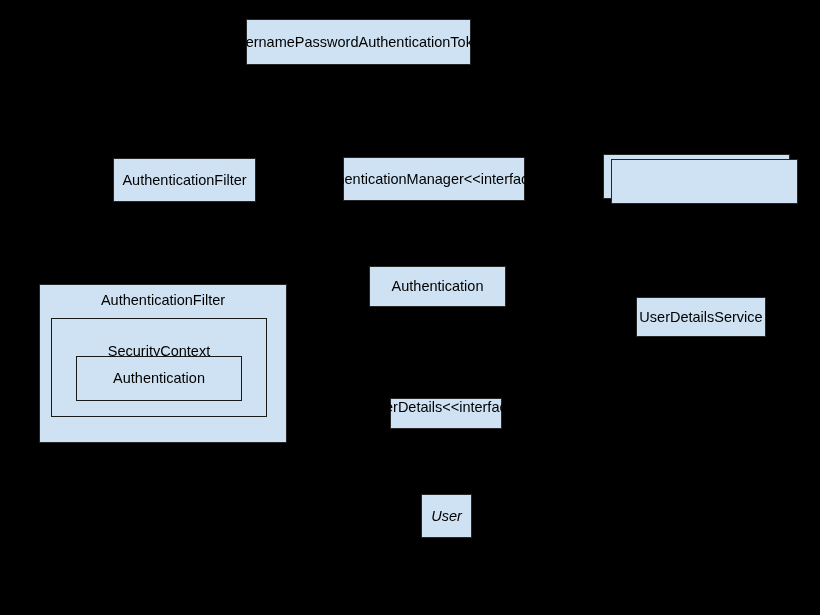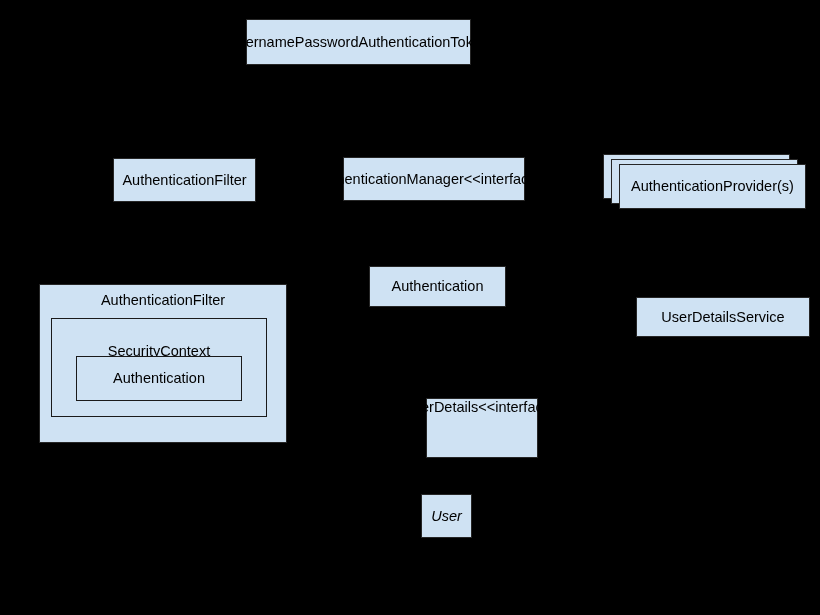--- a/index.html
+++ b/index.html
@@ -58,26 +58,25 @@
     left: 11px; top: 33px; width: 216px; height: 99px;
     display: block; text-align: center; padding-top: 24px;
     border-color: #1a1a1a;
   }
   .auth {
     left: 24px; top: 37px; width: 166px; height: 45px;
     border-color: #1a1a1a;
   }
 
   .pm   { left: 369px; top: 266px; width: 137px; height: 41px; }
-  .uds  { left: 636px; top: 297px; width: 174px; height: 40px; text-align: right; }
+  .uds  { left: 636px; top: 297px; width: 130px; height: 40px; text-align: right; }
   .ud {
-    left: 390px; top: 398px; width: 112px; height: 60px;
+    left: 390px; top: 398px; width: 112px; height: 31px;
     align-items: flex-start; text-align: left; padding-left: 7px;
     justify-content: center;
-    margin-left: 36px;
   }
   .user { left: 421px; top: 494px; width: 51px; height: 44px; font-style: italic; }
 
   .site-link {
     position: absolute;
     left: 36px; top: 580px;
     color: var(--link);
     font-size: 14.5px;
     font-weight: bold;
     text-decoration: underline;
@@ -93,21 +92,20 @@
 
   <div class="node filter">AuthenticationFilter</div>
 
   <div class="node manager two-line">
     <div>AuthenticationManager</div>
     <div>&lt;&lt;interface&gt;&gt;</div>
   </div>
 
   <div class="stack-ghost ghost-2"></div>
   <div class="stack-ghost ghost-1"></div>
-  <div class="node providers">AuthenticationProvider(s)</div>
 
   <div class="node sch">
     <span>AuthenticationFilter</span>
     <div class="node sc">
       <span>SecurityContext</span>
       <div class="node auth">Authentication</div>
     </div>
   </div>
 
   <div class="node pm">Authentication</div>

